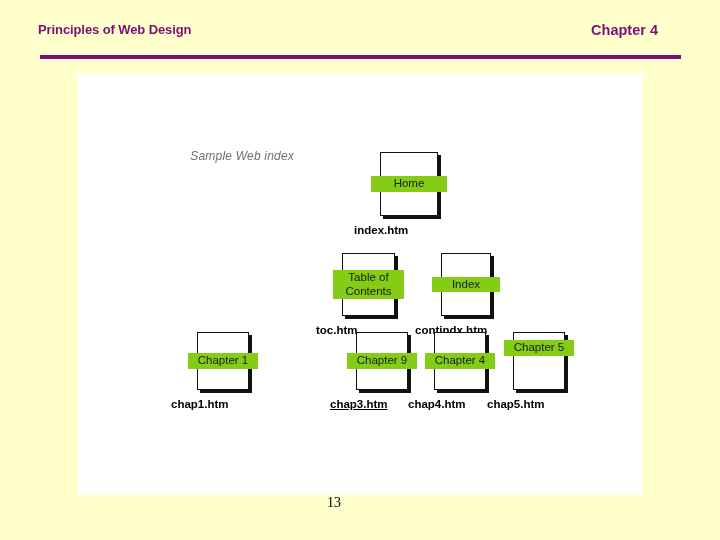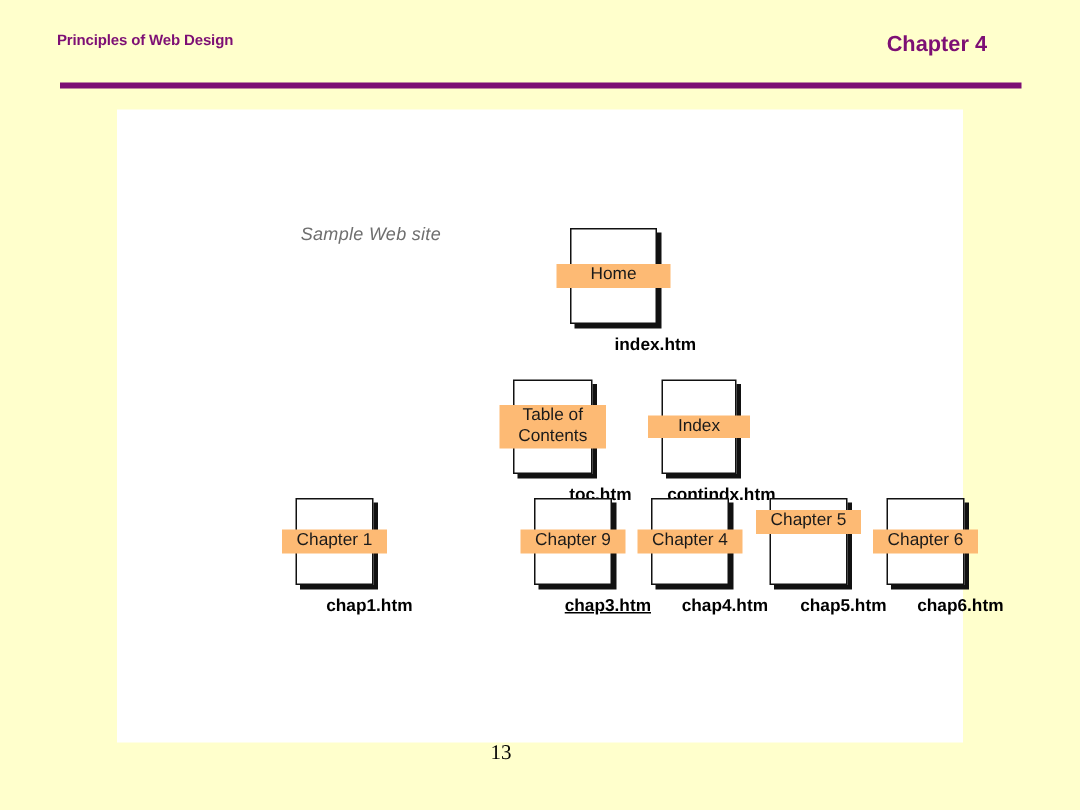--- a/index.html
+++ b/index.html
@@ -19,21 +19,21 @@
   #slide-header {
     position: absolute;
     left: 0; top: 0;
     width: 720px;
     height: 62px;
   }
   #header-title {
     position: absolute;
     left: 38px;
     top: 22px;
-    font-size: 10px;
+    font-size: 13px;
     font-weight: bold;
     color: #7d0f74;
     letter-spacing: -0.1px;
     white-space: nowrap;
   }
   #header-chapter {
     position: absolute;
     right: 62px;
     top: 22px;
     font-size: 14.5px;
@@ -112,29 +112,29 @@
   
   .node-label {
     position: absolute;
     left: -9px;
     right: -9px;
     text-align: center;
     color: #1a1a1a;
     font-size: 11.5px;
     line-height: 13.5px;
     font-family: "Liberation Sans", sans-serif;
-    background: #fdba74;
+    background: #84cc16;
     padding: 1px 0;
     white-space: pre-line;
   }
   .node-file {
     position: absolute;
     left: -26px;
     right: -26px;
-    text-align: right;
+    text-align: left;
     font-size: 11.5px;
     font-weight: bold;
     color: #000000;
     font-family: "Liberation Sans", sans-serif;
     white-space: nowrap;
   }
 
   
   #page-number {
     position: absolute;
@@ -154,21 +154,21 @@
 
 <div id="slide-header">
   <div id="header-title">Principles of Web Design</div>
   <div id="header-chapter">Chapter 4</div>
   <div id="header-rule"></div>
 </div>
 
 <div id="figure-panel">
 
   <div id="figure-caption">
-    <div id="figure-subtitle">Sample Web site</div>
+    <div id="figure-subtitle">Sample Web index</div>
   </div>
 
   <div id="diagram">
       <div class="node" style="left: 302px; top: 79px; width: 58px; height: 64px;">
         <div class="node-box" style="width: 58px; height: 64px;"></div>
         <div class="node-label" style="top: 24.25px;">Home</div>
         <div class="node-file" style="top: 72px;">index.htm</div>
       </div>
       <div class="node" style="left: 264px; top: 180px; width: 53px; height: 63px;">
         <div class="node-box" style="width: 53px; height: 63px;"></div>
@@ -194,21 +194,16 @@
       <div class="node" style="left: 356px; top: 259px; width: 52px; height: 58px;">
         <div class="node-box" style="width: 52px; height: 58px;"></div>
         <div class="node-label" style="top: 21.25px;">Chapter 4</div>
         <div class="node-file" style="top: 66px;">chap4.htm</div>
       </div>
       <div class="node" style="left: 435px; top: 259px; width: 52px; height: 58px;">
         <div class="node-box" style="width: 52px; height: 58px;"></div>
         <div class="node-label" style="top: 8px;">Chapter 5</div>
         <div class="node-file" style="top: 66px;">chap5.htm</div>
       </div>
-      <div class="node" style="left: 513px; top: 259px; width: 52px; height: 58px;">
-        <div class="node-box" style="width: 52px; height: 58px;"></div>
-        <div class="node-label" style="top: 21.25px;">Chapter 6</div>
-        <div class="node-file" style="top: 66px;">chap6.htm</div>
-      </div>
     </div>
 </div>
 
 <div id="page-number">13</div>
 
 </body></html>

